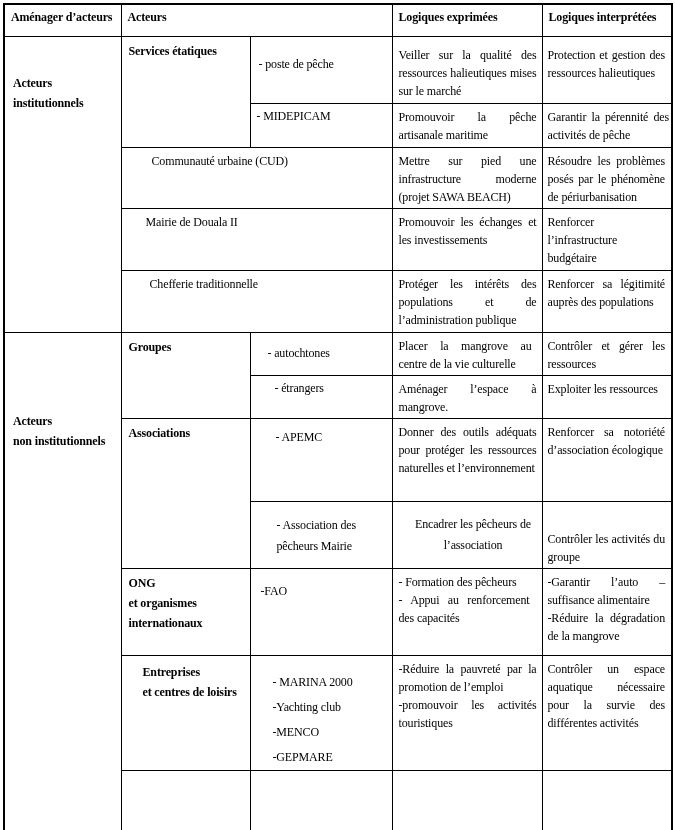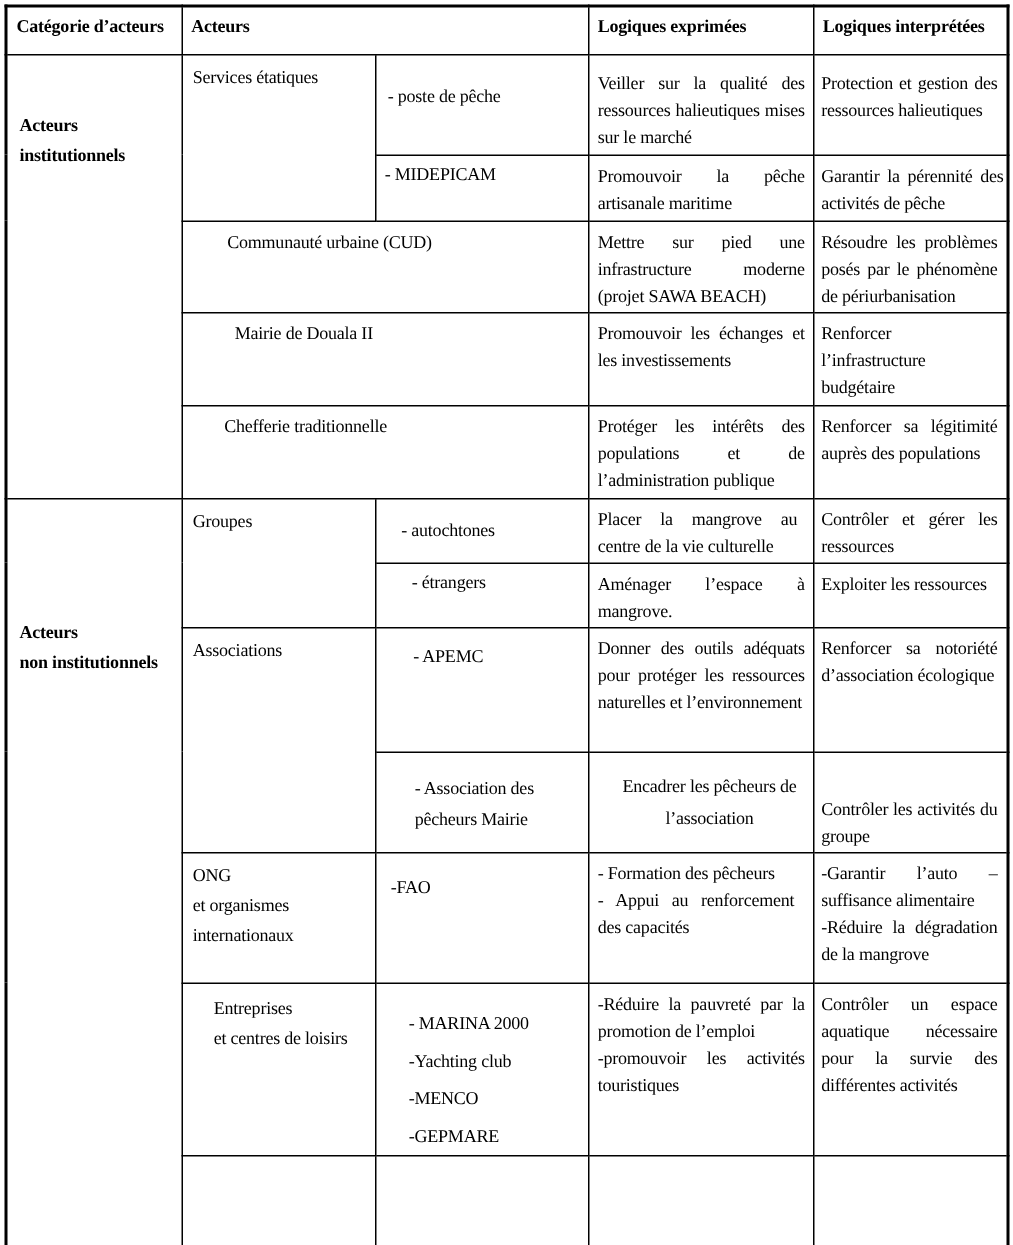--- a/index.html
+++ b/index.html
@@ -29,21 +29,21 @@
     overflow: hidden;
     word-wrap: normal;
   }
   
   td.hd { font-weight: bold; padding: 3px 4px 0 6px; }
   
   td.cat { font-weight: bold; line-height: 20px; }
   td.cat1 { padding: 36px 5px 0 8px; }
   td.cat2 { padding: 78px 5px 0 8px; }
   
-  td.lbl { font-weight: normal; line-height: 20px; padding: 4px 5px 0 7px; }
+  td.lbl { font-weight: bold; line-height: 20px; padding: 4px 5px 0 7px; }
   
   td.sub { padding: 3px 4px 0 8px; }
   
   td.tx { text-align: justify; padding: 4px 5px 2px 6px; }
   td.tx4 { text-align: justify; padding: 4px 6px 2px 5px; }
   
   td.ctr { text-align: center; padding: 12px 6px 0 18px; line-height: 21px; }
   
   td.merged { padding: 4px 6px 0 30px; }
 </style>
@@ -54,21 +54,21 @@
   <colgroup>
     <col style="width:117px">
     <col style="width:129px">
     <col style="width:142px">
     <col style="width:150px">
     <col style="width:130px">
   </colgroup>
   <tbody>
 
     <tr style="height:32px">
-      <td class="hd">Catégorie d’acteurs</td>
+      <td class="hd">Aménager d’acteurs</td>
       <td class="hd" colspan="2">Acteurs</td>
       <td class="hd">Logiques exprimées</td>
       <td class="hd">Logiques interprétées</td>
     </tr>
 
     <tr style="height:67px">
       <td class="cat cat1" rowspan="5">Acteurs
 institutionnels</td>
       <td class="lbl" rowspan="2">Services étatiques</td>
       <td class="sub" style="padding-top:18px">- poste de pêche</td>
@@ -82,21 +82,21 @@
       <td class="tx4" style="padding-right:2px">Garantir la pérennité des activités de pêche</td>
     </tr>
 
     <tr style="height:56px">
       <td class="merged" colspan="2">Communauté urbaine (CUD)</td>
       <td class="tx">Mettre sur pied une infrastructure moderne (projet SAWA BEACH)</td>
       <td class="tx4">Résoudre les problèmes posés par le phénomène de périurbanisation</td>
     </tr>
 
     <tr style="height:62px">
-      <td class="merged" colspan="2" style="padding-left:35px">Mairie de Douala II</td>
+      <td class="merged" colspan="2" style="padding-left:24px">Mairie de Douala II</td>
       <td class="tx">Promouvoir les échanges et les investissements</td>
       <td class="tx4">Renforcer l’infrastructure budgétaire</td>
     </tr>
 
     <tr style="height:62px">
       <td class="merged" colspan="2" style="padding-left:28px">Chefferie traditionnelle</td>
       <td class="tx">Protéger les intérêts des populations et de l’administration publique</td>
       <td class="tx4">Renforcer sa légitimité auprès des populations</td>
     </tr>
 

